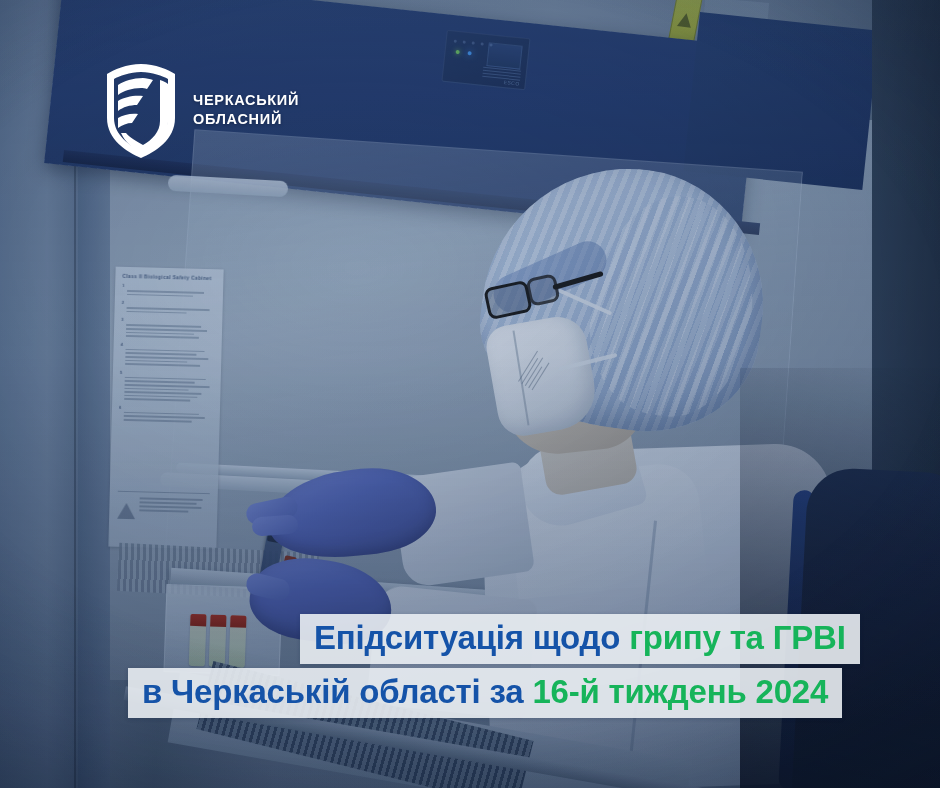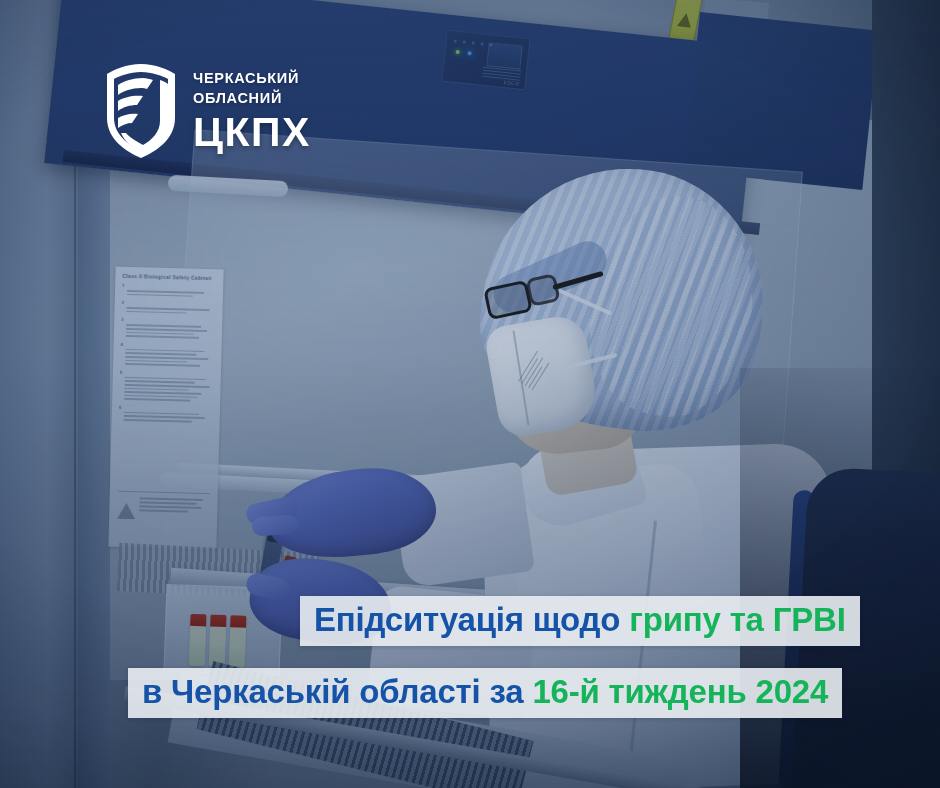--- a/index.html
+++ b/index.html
@@ -448,21 +448,21 @@
 
   
   .headline { position:absolute; z-index:40; left:0; top:0; width:100%; }
   .band {
     position:absolute;
     background:rgba(233,237,242,.90);
     padding:5px 14px 7px 14px;
     white-space:nowrap;
     box-shadow:0 1px 4px rgba(20,36,62,.22);
   }
-  .band-1 { left:300px; top:596px; }
+  .band-1 { left:300px; top:614px; }
   .band-2 { left:128px; top:668px; }
   .band span {
     font-weight:bold;
     font-size:33px;
     letter-spacing:-.2px;
     line-height:1.16;
   }
   .t-blue  { color:#1553a8; }
   .t-green { color:#16b45a; }
 </style>
@@ -634,21 +634,20 @@
           <path d="M40 16c-10 0-19 3-25 7v10c5-4 14-7 23-7 2 0 4 0 6 1l6-9c-3-1-7-2-10-2z"></path>
           <path d="M15 39v10c5-4 12-6 19-6l6-9c-9-1-19 1-25 5z"></path>
           <path d="M15 56v10c4-3 9-5 14-5l6-9c-7-1-15 1-20 4z"></path>
           <path d="M18 71c4 9 12 16 22 21 14-7 25-18 25-32V22c-2-2-5-3-8-4v41c0 11-8 19-17 24-7-4-14-8-17-12h-5z"></path>
         </g>
       </svg>
     </span>
     <span class="logo-text">
       <span class="logo-line1">ЧЕРКАСЬКИЙ</span>
       <span class="logo-line2">ОБЛАСНИЙ</span>
-      <span class="logo-abbr">ЦКПХ</span>
     </span>
   </div>
 
   <div class="headline">
     <div class="band band-1">
       <span class="t-blue">Епідситуація щодо </span><span class="t-green">грипу та ГРВІ</span>
     </div>
     <div class="band band-2">
       <span class="t-blue">в Черкаській області за </span><span class="t-green">16-й тиждень 2024</span>
     </div>

